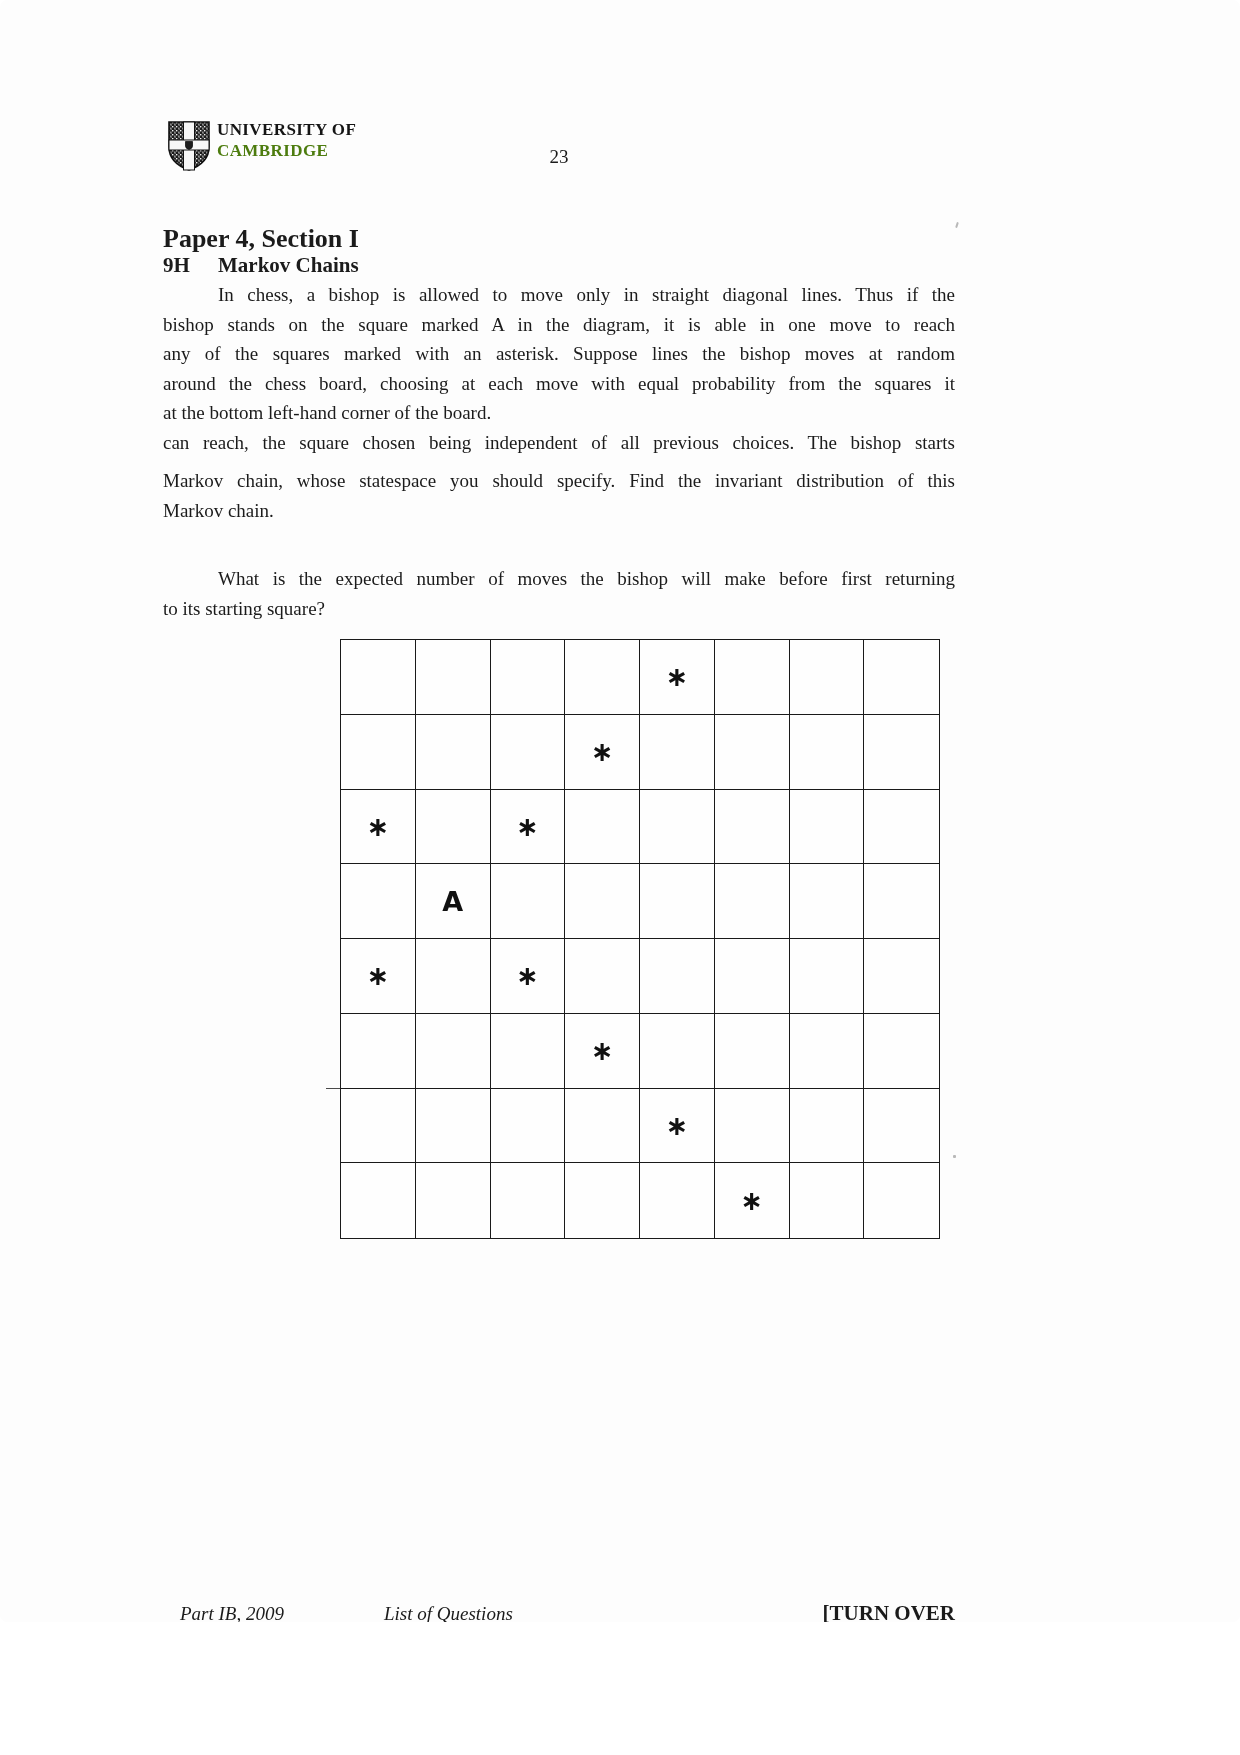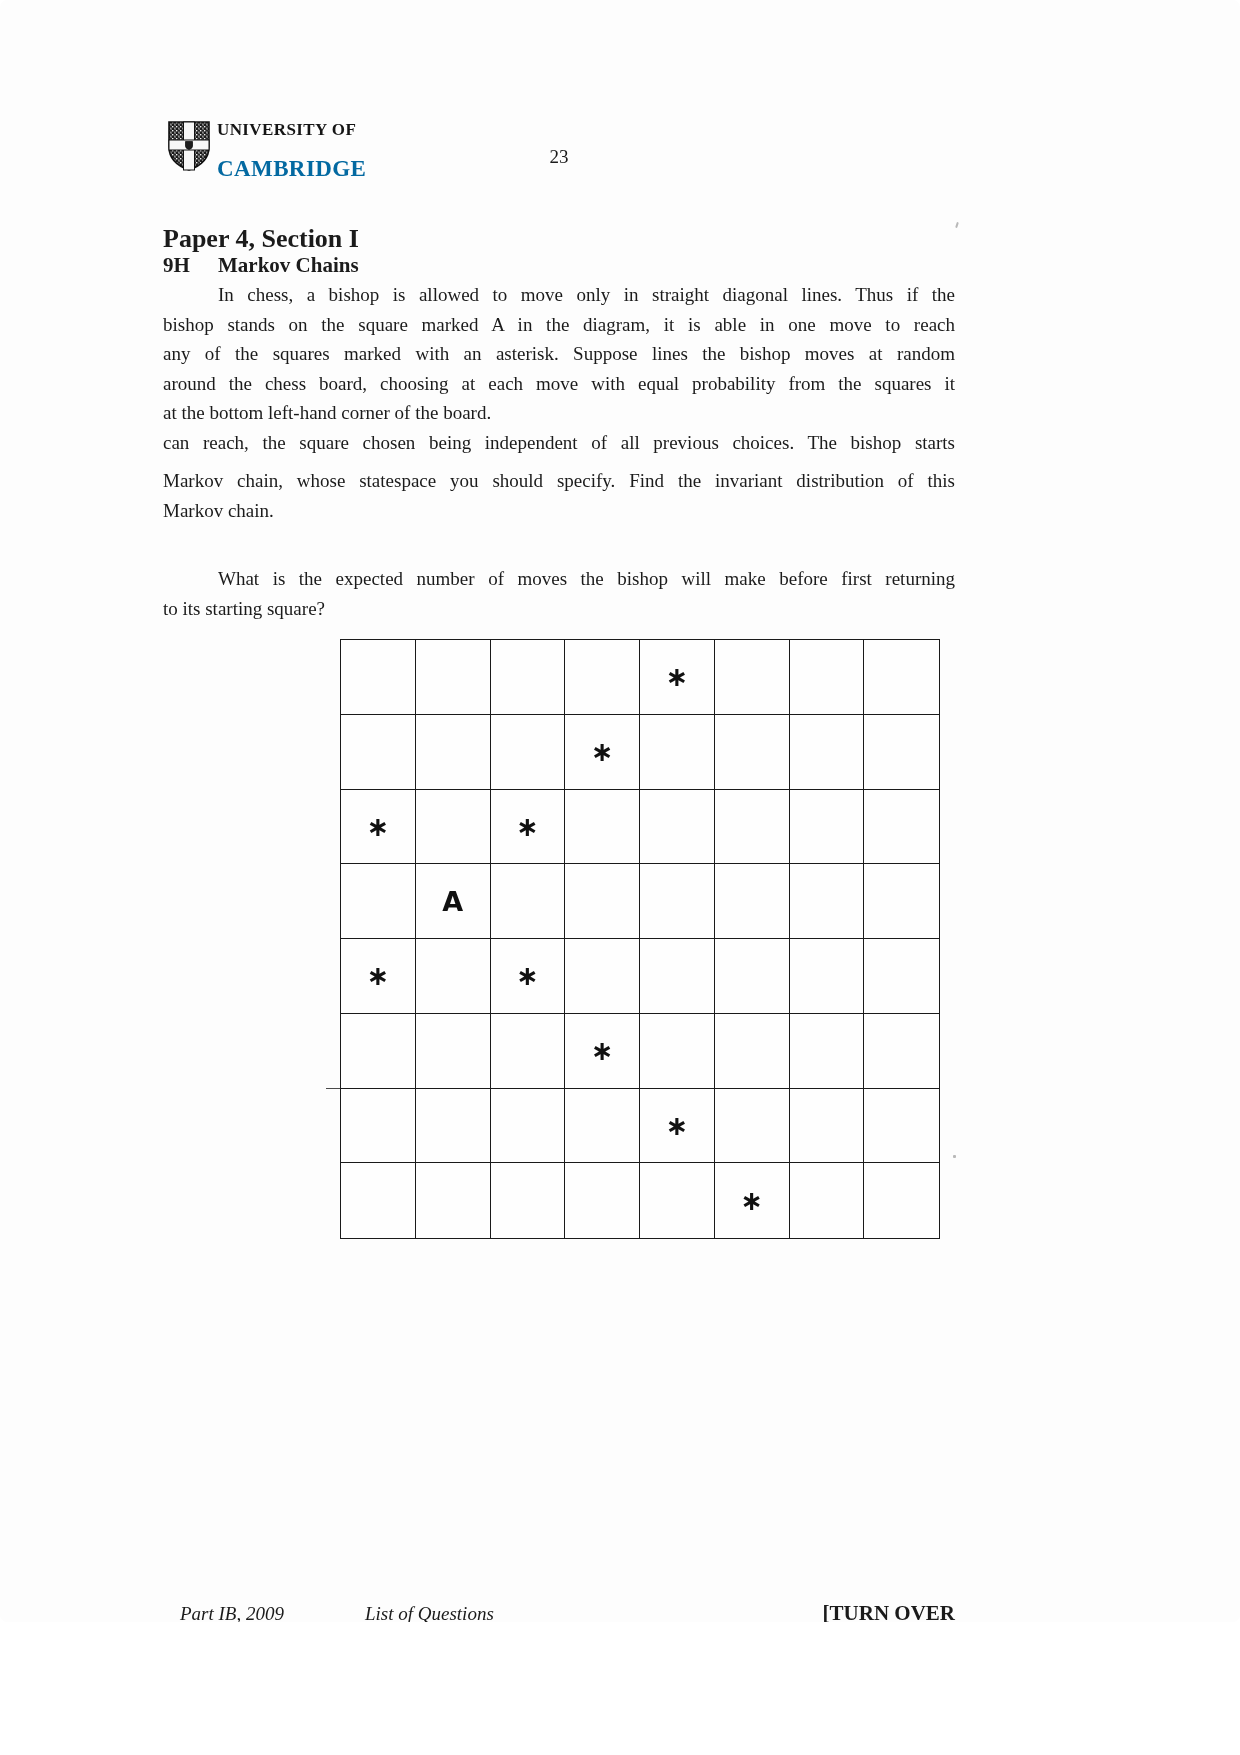--- a/index.html
+++ b/index.html
@@ -5,21 +5,21 @@
   html,body{margin:0;padding:0;background:#ffffff;}
   #page{
     position:relative;width:1240px;height:1622px;background:#fdfdfd;overflow:hidden;
     font-family:"Liberation Serif", serif;color:#1b1b1b;border-radius:7px;
   }
   
   #logo{position:absolute;left:168px;top:120px;width:260px;height:52px;}
   #logo svg{position:absolute;left:0;top:1px;}
   .logo-text{position:absolute;left:49px;top:1px;line-height:1;white-space:nowrap;}
   .logo-line1{font-size:17px;font-weight:bold;letter-spacing:.4px;color:#151515;}
-  .logo-line2{font-size:23px;font-weight:bold;letter-spacing:.4px;color:#0369a1;margin-top:19px;}
+  .logo-line2{font-size:17px;font-weight:bold;letter-spacing:.4px;color:#4d7c0f;margin-top:4px;}
   #page-number{position:absolute;left:163px;top:146px;width:792px;text-align:center;font-size:19px;}
   
   #paper-heading{position:absolute;left:163px;top:224px;font-size:26px;font-weight:bold;}
   #question-heading{position:absolute;left:163px;top:253px;width:792px;font-size:21px;font-weight:bold;}
   #question-heading .qtitle{position:absolute;left:55px;top:0;}
   
   .para{position:absolute;left:163px;width:792px;font-size:19px;}
   .tline{height:29.5px;line-height:29.5px;text-align:justify;text-align-last:justify;text-justify:inter-word;white-space:normal;}
   .tline.first{text-indent:55px;}
   .tline.last{text-align:left;text-align-last:left;}
@@ -45,21 +45,21 @@
   .cell .star{font-family:"DejaVu Sans",sans-serif;font-weight:bold;font-size:27px;color:#111;}
   .cell .alabel{font-family:"DejaVu Sans",sans-serif;font-weight:bold;font-size:27px;color:#111;}
   #board-tick{position:absolute;left:326px;top:1088px;width:14px;height:1px;background:#4a4a4a;}
   
   .artifact{position:absolute;background:#b9b9b9;border-radius:1px;}
   #artifact-1{left:956px;top:222px;width:2px;height:6px;transform:rotate(18deg);}
   #artifact-2{left:953px;top:1155px;width:3px;height:3px;}
   
   #footer{position:absolute;left:0;top:1603px;width:1240px;height:30px;font-size:19px;}
   #footer .f-left{position:absolute;left:180px;top:0;font-style:italic;}
-  #footer .f-center{position:absolute;left:365px;top:0;font-style:italic;}
+  #footer .f-center{position:absolute;left:384px;top:0;font-style:italic;}
   #footer .f-right{position:absolute;right:285px;top:-2px;font-weight:bold;font-size:21px;font-style:normal;margin-left:16px;}
 </style>
 </head>
 <body>
 
 <div id="page">
 
   <div id="logo">
     <svg width="42" height="50" viewBox="0 0 42 50">
       <defs>

